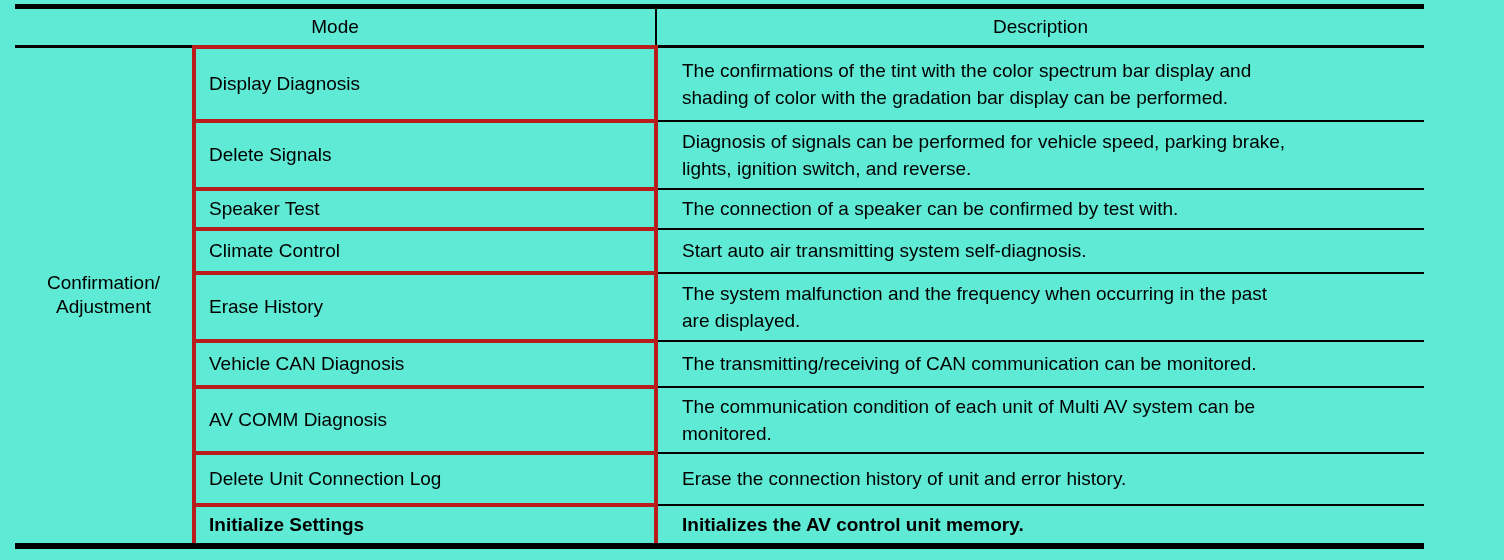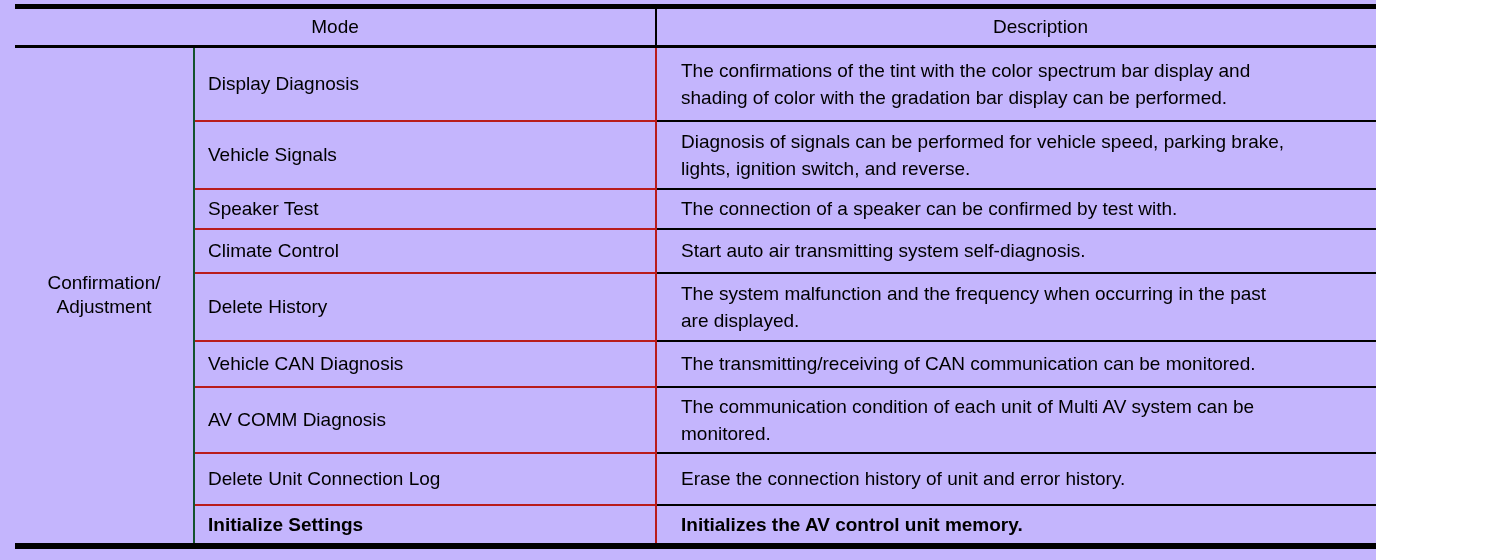--- a/index.html
+++ b/index.html
@@ -4,23 +4,23 @@
 <style>
   html, body {
     margin: 0;
     padding: 0;
     background: #ffffff;
     font-family: "Liberation Sans", sans-serif;
     color: #000000;
   }
   .page {
     position: relative;
-    width: 1376px;
+    width: 1504px;
     height: 560px;
-    background: #c4b5fd;
+    background: #5eead4;
     overflow: hidden;
   }
   table.manual-table {
     position: absolute;
     left: 15px;
     top: 4px;
     width: 1409px;
     border-collapse: collapse;
     table-layout: fixed;
     border-top: 5px solid #000;
@@ -48,21 +48,21 @@
     line-height: 27px;
     vertical-align: middle;
     padding: 0;
   }
   td.group-cell {
     text-align: center;
     line-height: 24px;
     border-right: 2px solid #14532d;
   }
   td.mode-cell {
-    border: 2px solid #b91c1c;
+    border: 4px solid #b91c1c;
     padding-left: 13px;
     white-space: nowrap;
   }
   td.desc-cell {
     border-top: 2px solid #000;
     border-bottom: 2px solid #000;
     border-left: 2px solid #000;
     padding-left: 24px;
     padding-right: 6px;
     white-space: pre-line;
@@ -88,34 +88,34 @@
       <tr style="height:74px;">
         <td class="group-cell" rowspan="9">
           <div>Confirmation/</div>
           <div>Adjustment</div>
         </td>
         <td class="mode-cell">Display Diagnosis</td>
         <td class="desc-cell">The confirmations of the tint with the color spectrum bar display and
 shading of color with the gradation bar display can be performed.</td>
       </tr>
       <tr style="height:68px;">
-        <td class="mode-cell">Vehicle Signals</td>
+        <td class="mode-cell">Delete Signals</td>
         <td class="desc-cell">Diagnosis of signals can be performed for vehicle speed, parking brake,
 lights, ignition switch, and reverse.</td>
       </tr>
       <tr style="height:40px;">
         <td class="mode-cell">Speaker Test</td>
         <td class="desc-cell">The connection of a speaker can be confirmed by test with.</td>
       </tr>
       <tr style="height:44px;">
         <td class="mode-cell">Climate Control</td>
         <td class="desc-cell">Start auto air transmitting system self-diagnosis.</td>
       </tr>
       <tr style="height:68px;">
-        <td class="mode-cell">Delete History</td>
+        <td class="mode-cell">Erase History</td>
         <td class="desc-cell">The system malfunction and the frequency when occurring in the past
 are displayed.</td>
       </tr>
       <tr style="height:46px;">
         <td class="mode-cell">Vehicle CAN Diagnosis</td>
         <td class="desc-cell">The transmitting/receiving of CAN communication can be monitored.</td>
       </tr>
       <tr style="height:66px;">
         <td class="mode-cell">AV COMM Diagnosis</td>
         <td class="desc-cell">The communication condition of each unit of Multi AV system can be

